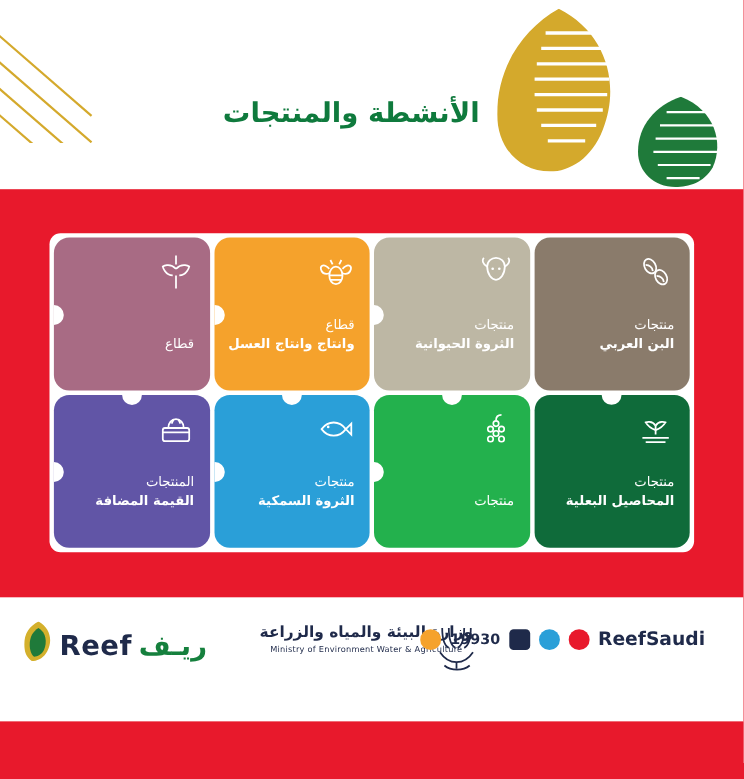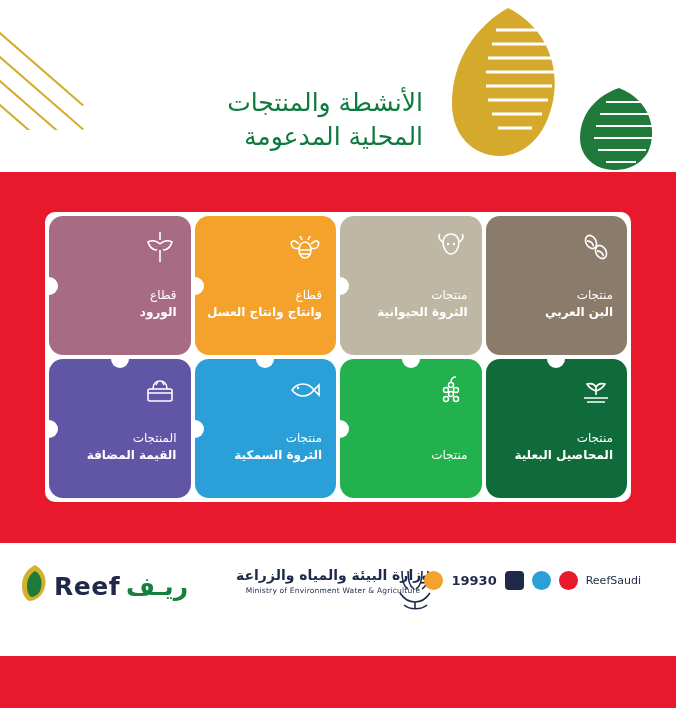--- a/index.html
+++ b/index.html
@@ -14,24 +14,24 @@
 
   
   .header{position:absolute;top:0;left:0;width:676px;height:172px;background:#ffffff;overflow:hidden;}
   .hdr-lines{position:absolute;left:0;top:0;width:210px;height:130px;overflow:hidden;}
   .hdr-lines i{position:absolute;display:block;height:2px;background:#d4a92c;transform:rotate(41deg);transform-origin:left center;}
 
   .leaf-gold{position:absolute;right:112px;top:8px;width:112px;height:148px;}
   .leaf-green{position:absolute;right:18px;top:88px;width:78px;height:82px;}
 
   .hdr-title{
-    position:absolute;right:253px;top:86px;
+    position:absolute;right:240px;top:86px;
     text-align:right;
     color:#0f7a3d;
-    font-size:25px;line-height:34px;font-weight:normal;
+    font-size:25px;line-height:34px;font-weight:bold;
     direction:rtl;
     width:320px;
   }
   .hdr-title .l1{display:block;}
   .hdr-title .l2{display:block;}
 
   
   .panel{
     position:absolute;left:45px;top:212px;width:586px;height:290px;
     background:#ffffff;border-radius:10px;
@@ -75,21 +75,21 @@
   .reef-ar{font-size:25px;color:#15803d;font-weight:bold;direction:rtl;}
 
   .mewa{position:absolute;left:218px;top:24px;width:230px;text-align:center;}
   .mewa .ar{font-size:14px;color:#1f2a4a;font-weight:bold;direction:rtl;}
   .mewa .en{font-size:7.5px;color:#1f2a4a;margin-top:3px;letter-spacing:.2px;}
   .mewa-emblem{position:absolute;left:392px;top:22px;width:46px;height:48px;}
 
   .social{position:absolute;right:35px;top:28px;display:flex;align-items:center;gap:8px;}
   .sicon{width:19px;height:19px;border-radius:4px;display:inline-block;position:relative;}
   .phone-num{font-size:13px;color:#1f2a4a;font-weight:bold;}
-  .handle{font-size:11px;color:#1f2a4a;font-weight:normal;text-align:center;}
+  .handle{font-size:17px;color:#1f2a4a;font-weight:bold;text-align:center;}
 
   .bottom-red{position:absolute;left:0;top:656px;width:676px;height:52px;background:#e8192c;}
 </style>
 </head>
 <body>
 
 <div class="page">
 
   <div class="header">
 
@@ -121,40 +121,38 @@
         <line x1="20" y1="26" x2="72" y2="26"></line>
         <line x1="16" y1="38" x2="74" y2="38"></line>
         <line x1="14" y1="50" x2="72" y2="50"></line>
         <line x1="18" y1="62" x2="66" y2="62"></line>
         <line x1="26" y1="74" x2="56" y2="74"></line>
       </g>
     </svg>
 
     <div class="hdr-title">
       <span class="l1">الأنشطة والمنتجات</span>
-      <span class="l2">المحلية المدعومة</span>
     </div>
   </div>
 
   <div class="panel"></div>
 
   <div class="grid">
 
     <div class="cell notch-l" style="background:#a86b84;">
       <svg class="ico" viewBox="0 0 34 34">
         <g fill="none" stroke="#ffffff" stroke-width="1.6">
           <path d="M17 14 c-6 -6 -12 -2 -12 -2 s2 8 9 8"></path>
           <path d="M17 14 c6 -6 12 -2 12 -2 s-2 8 -9 8"></path>
           <path d="M17 10 c0 -6 0 -8 0 -8"></path>
           <path d="M17 20 v12"></path>
         </g>
       </svg>
       <div class="lbl">
         <span class="t1">قطاع</span>
-        <span class="t2">الورود</span>
       </div>
     </div>
 
     <div class="cell notch-l" style="background:#f5a22c;">
       <svg class="ico" viewBox="0 0 34 34">
         <g fill="none" stroke="#ffffff" stroke-width="1.6">
           <ellipse cx="17" cy="20" rx="6" ry="8"></ellipse>
           <path d="M11 20 h12 M11.5 24 h11"></path>
           <path d="M11 14 c-6 -6 -9 -2 -7 2 c2 4 7 2 7 2"></path>
           <path d="M23 14 c6 -6 9 -2 7 2 c-2 4 -7 2 -7 2"></path>

